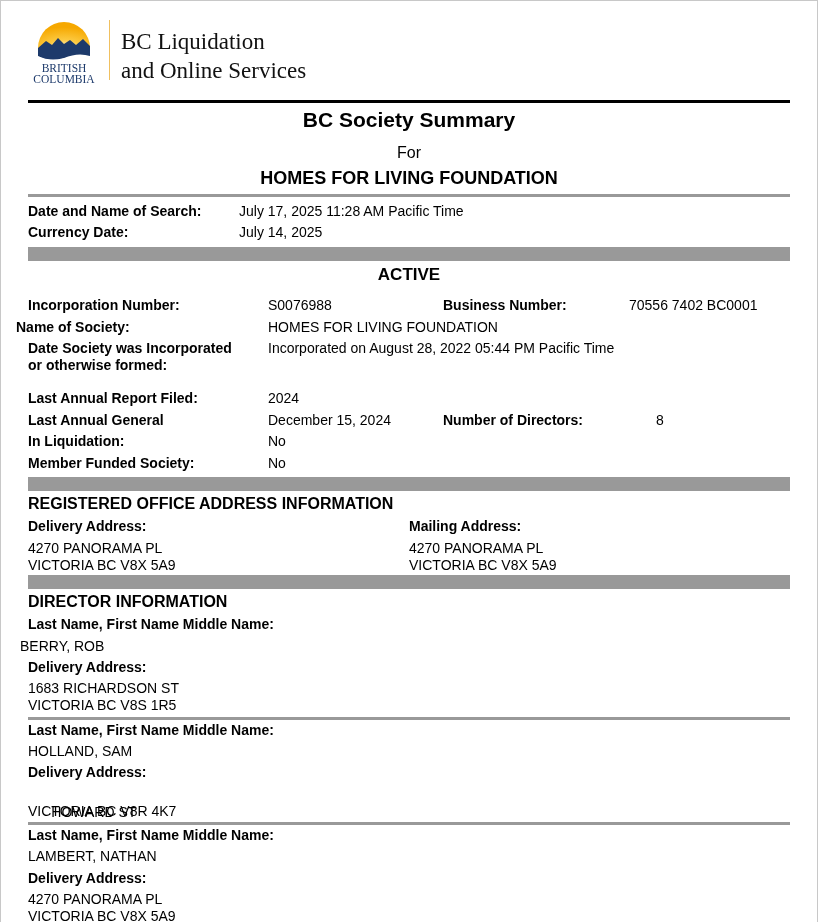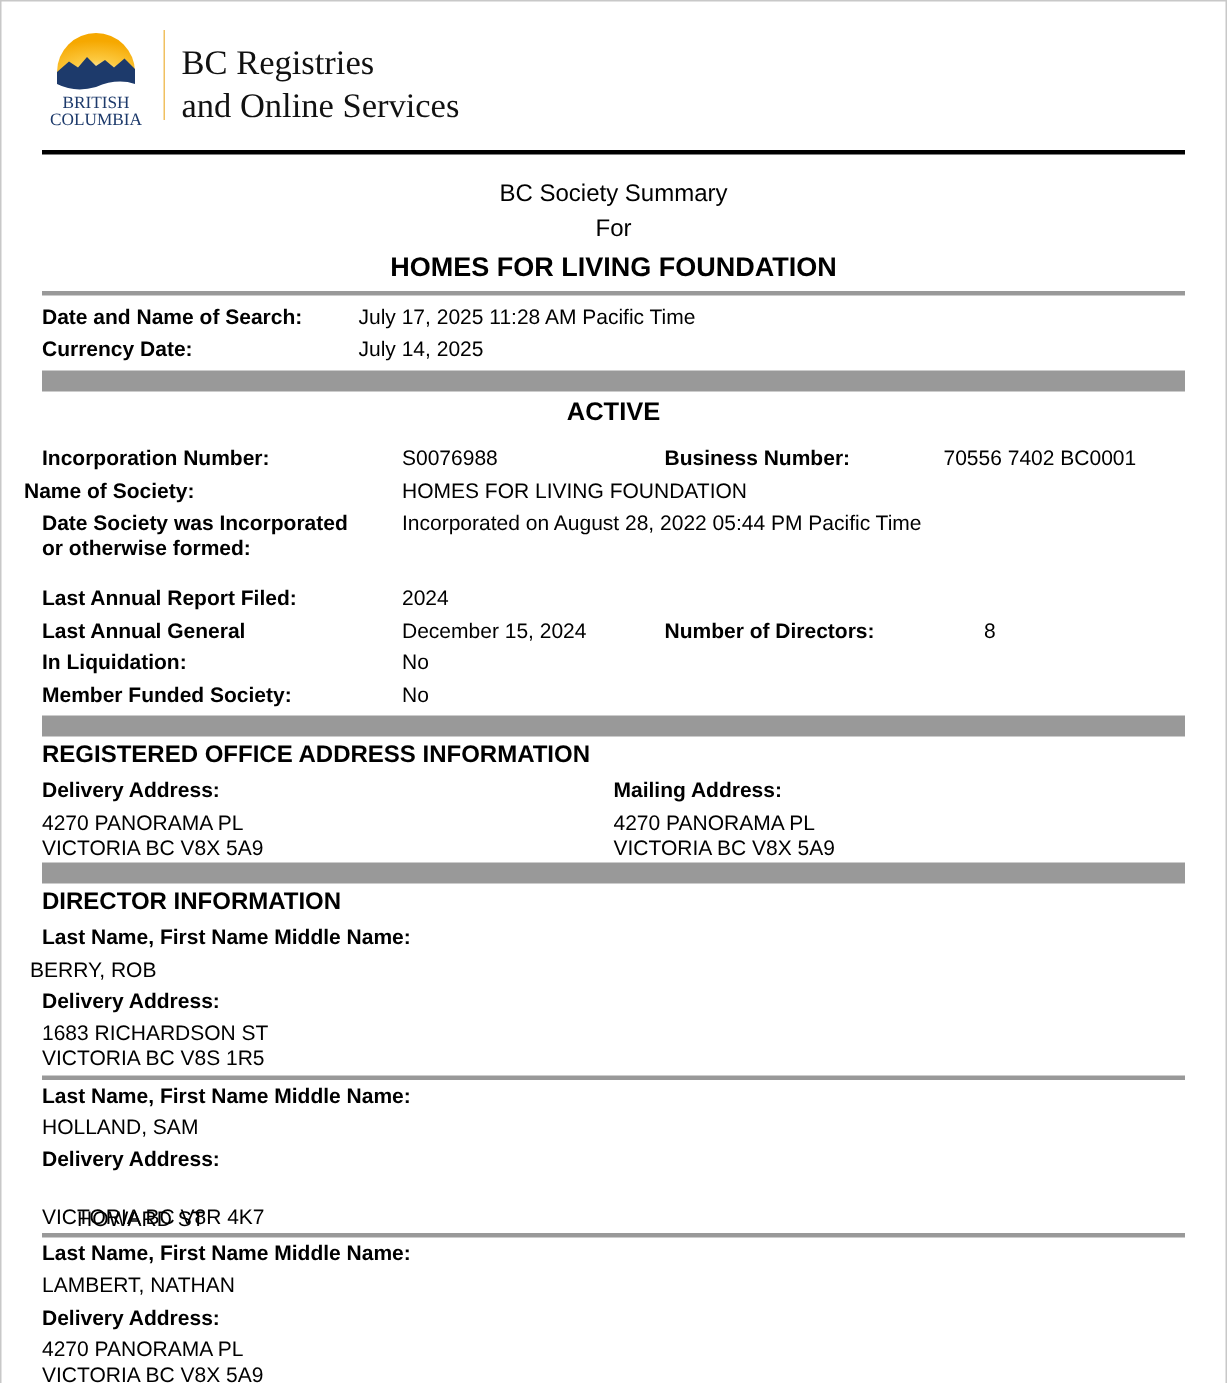--- a/index.html
+++ b/index.html
@@ -38,26 +38,26 @@
       </radialGradient>
     </defs>
     <path d="M10 34 A26 26 0 0 1 62 34 Z" fill="url(#sunG)"></path>
     <path d="M10 34 L18 27 L24 31 L30 24 L36 30 L42 26 L48 31 L55 25 L62 32 L62 42 Q50 38 36 44 Q22 48 10 42 Z" fill="#1d3a6b"></path>
     <path d="M10 43 Q22 49 36 45 Q50 40 62 43" fill="none" stroke="#fff" stroke-width="1"></path>
     <text x="36" y="58" text-anchor="middle" font-family="Liberation Serif, serif" font-size="11.5" fill="#1d3a6b">BRITISH</text>
     <text x="36" y="69" text-anchor="middle" font-family="Liberation Serif, serif" font-size="11.5" fill="#1d3a6b">COLUMBIA</text>
   </svg>
 </div>
 <div class="logo-divider"></div>
-<div class="brand-line" style="top:29px;">BC Registries</div>
+<div class="brand-line" style="top:29px;">BC Liquidation</div>
 <div class="brand-line" style="top:58px;">and Online Services</div>
 
 <div class="rule-black" style="top:100px;"></div>
 
-<div class="center" style="top:108px; font-size:16px; font-weight:normal;margin-top:13px;">BC Society Summary</div>
+<div class="center" style="top:108px; font-size:21px; font-weight:bold;">BC Society Summary</div>
 <div class="center" style="top:144px; font-size:16px;">For</div>
 <div class="center" style="top:168px; font-size:18px; font-weight:bold;">HOMES FOR LIVING FOUNDATION</div>
 
 <div class="rule-gray-thin" style="top:194px;"></div>
 
 <div class="lbl" style="left:28px; top:203px;">Date and Name of Search:</div>
 <div class="val" style="left:239px; top:203px;">July 17, 2025 11:28 AM Pacific Time</div>
 <div class="lbl" style="left:28px; top:224px;">Currency Date:</div>
 <div class="val" style="left:239px; top:224px;">July 14, 2025</div>
 

